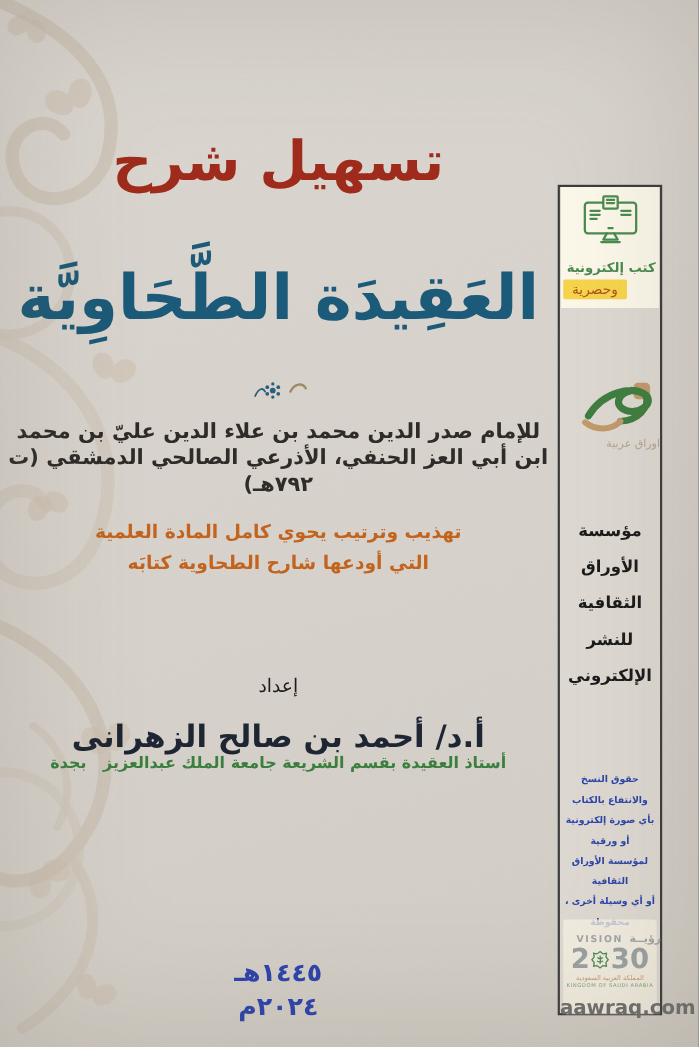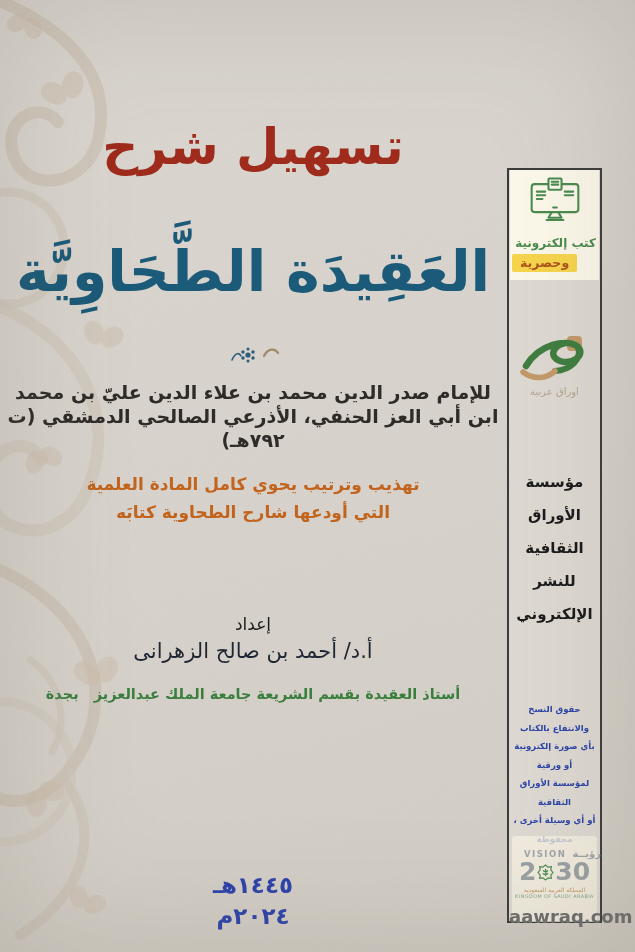--- a/index.html
+++ b/index.html
@@ -14,34 +14,34 @@
 
   .content { position:absolute; left:0; top:0; width:506px; height:100%; text-align:center; direction:rtl; }
   .content > div, .content > h1 { position:absolute; left:0; right:0; margin:0; }
 
   .supertitle { top:118px; font-size:50px; font-weight:bold; color:#9e2b1b; }
   .main-title { top:226px; font-size:57px; font-weight:bold; color:#1b5a78; line-height:1.6; letter-spacing:0; }
   .flourish { position:absolute; left:226px; top:342px; }
   .author-block { top:380px; font-size:19px; font-weight:bold; color:#2e2b28; line-height:24px; }
   .subtitle-block { top:470px; font-size:17px; font-weight:bold; color:#c2641e; line-height:28px; }
   .prep-label { top:614px; font-size:17px; color:#1f1d1a; }
-  .prep-name { top:639px; font-size:21px; font-weight:normal; color:#1e2633; }
+  .prep-name { top:653px; font-size:28px; font-weight:bold; color:#1e2633; }
   .prep-title { top:686px; font-size:14.5px; font-weight:bold; color:#3a7f3e; white-space:pre; }
   .dates { top:870px; font-size:23px; font-weight:bold; color:#2e43ab; line-height:31px; }
 
   .sidebar {
     position:absolute; left:507px; top:168px; width:95px; height:755px;
     border:2px solid #3c3c3c; background:#ddd8d1; box-sizing:border-box; direction:rtl;
   }
   .sidebar * { box-sizing:border-box; }
   .ebadge { position:absolute; top:0; left:1px; right:1px; height:110px; background:#fbf7e9; }
   .monitor { position:absolute; top:5px; left:17px; }
   .ebooks-label { position:absolute; top:66px; right:3px; font-size:12px; font-weight:bold; color:#4a8a4f; }
-  .excl-badge { position:absolute; top:84px; left:2px; background:#f6d44c; color:#ad541a; font-weight:bold; font-size:12.5px; padding:1px 8px 2px; border-radius:2px; }
-  .awraq { position:absolute; top:164px; left:0; right:0; text-align:center; }
+  .excl-badge { position:absolute; top:84px; left:2px; background:#f6d44c; color:#ad541a; font-weight:normal; font-size:12.5px; padding:1px 8px 2px; border-radius:2px; }
+  .awraq { position:absolute; top:176px; left:0; right:0; }
   .awraq-text { font-size:10px; color:#b3a48c; margin-top:-2px; }
   .pubname { position:absolute; top:296px; left:0; right:0; text-align:center; font-size:15px; font-weight:bold; color:#1a1a1a; line-height:33px; }
   .copyright { position:absolute; top:530px; left:0; right:0; text-align:center; font-size:8.5px; font-weight:bold; color:#2c44a8; line-height:18.5px; }
   .vision-bg { position:absolute; top:666px; left:3px; right:3px; height:86px; background:#f6f1e2; opacity:.75; border-radius:3px; }
   .vision { position:absolute; top:678px; left:0; right:0; text-align:center; direction:ltr; }
   .vision-row1 { display:flex; justify-content:center; align-items:center; gap:6px; font-size:8.5px; letter-spacing:1.5px; color:#a0a4a6; font-weight:bold;padding-left:16px; }
   .vision-row1 .ar { letter-spacing:0; font-size:10px; }
   .vision-row2 { display:flex; justify-content:center; align-items:center; gap:1px; font-size:25px; font-weight:bold; color:#9aa0a2; line-height:26px; }
   .kingdom-ar { font-size:6px; color:#c2996b; margin-top:1px; }
   .kingdom-en { font-size:4.8px; color:#7fa37f; letter-spacing:.5px; margin-top:1px; }

